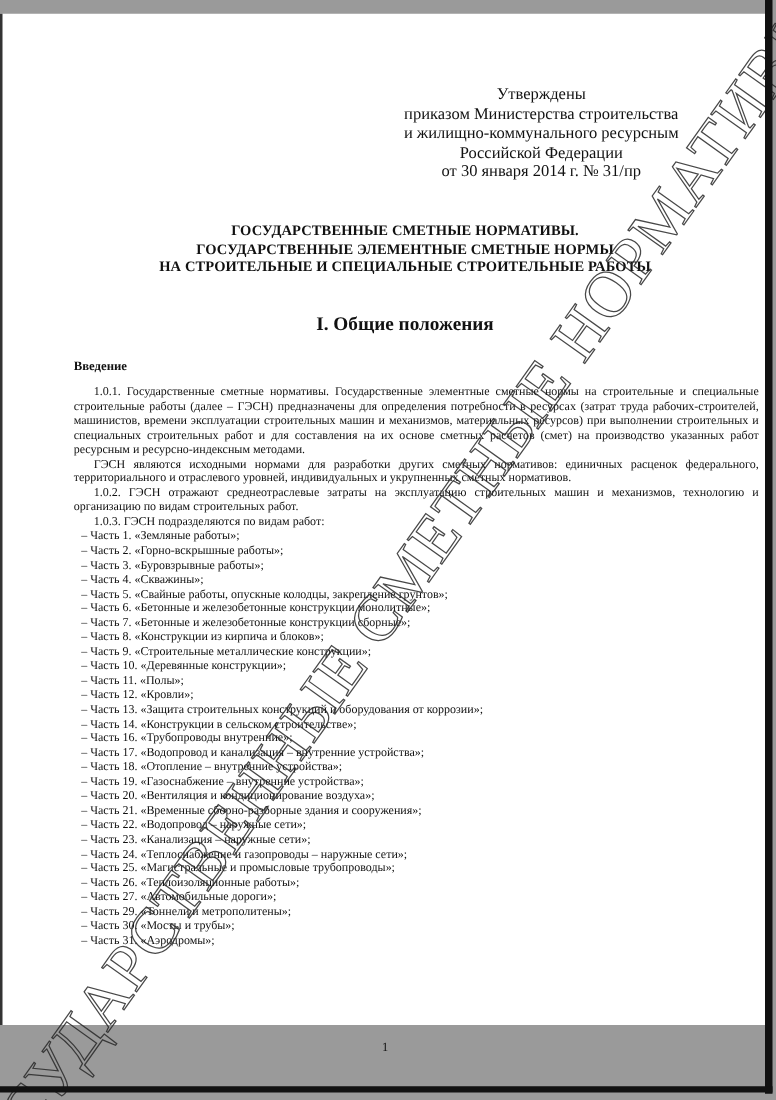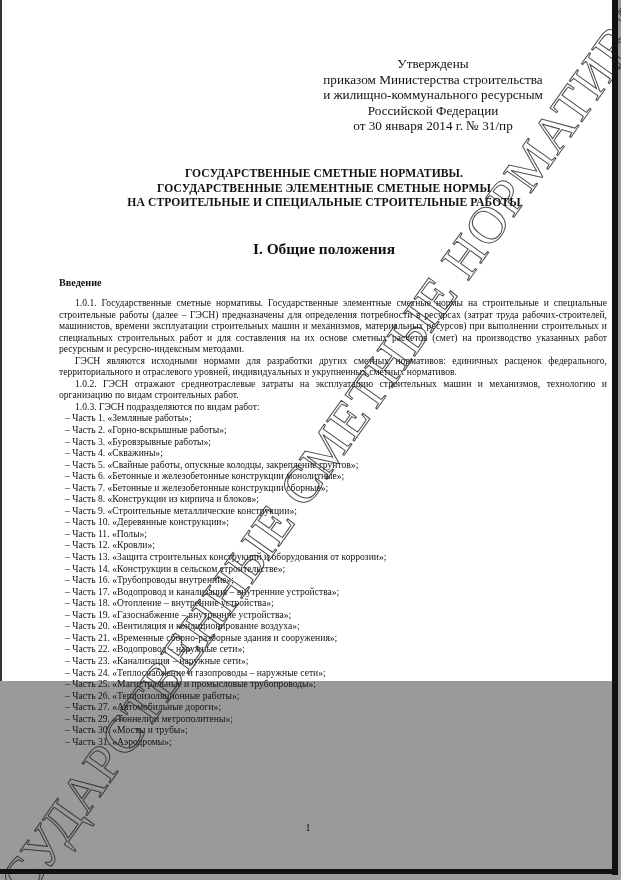--- a/index.html
+++ b/index.html
@@ -4,22 +4,22 @@
 <style>
   html, body { margin: 0; padding: 0; }
   body {
     width: 621px; height: 880px; overflow: hidden;
     background: #9a9a9a;
     position: relative;
     font-family: "Liberation Serif", "DejaVu Serif", serif;
     color: #111;
   }
   .page {
-    position: absolute; left: 0; top: 0;
-    width: 612px; height: 681px;
+    position: absolute; left: 0; top: 11px;
+    width: 612px; height: 809px;
     background: #fff;
     border-left: 2px solid #333;
     box-sizing: border-box;
   }
   .shadow-right {
     position: absolute; left: 612px; top: 0; width: 6px; height: 875px; background: #111;
   }
   .shadow-bottom {
     position: absolute; left: 0; top: 869px; width: 618px; height: 5px; background: #111;
   }

